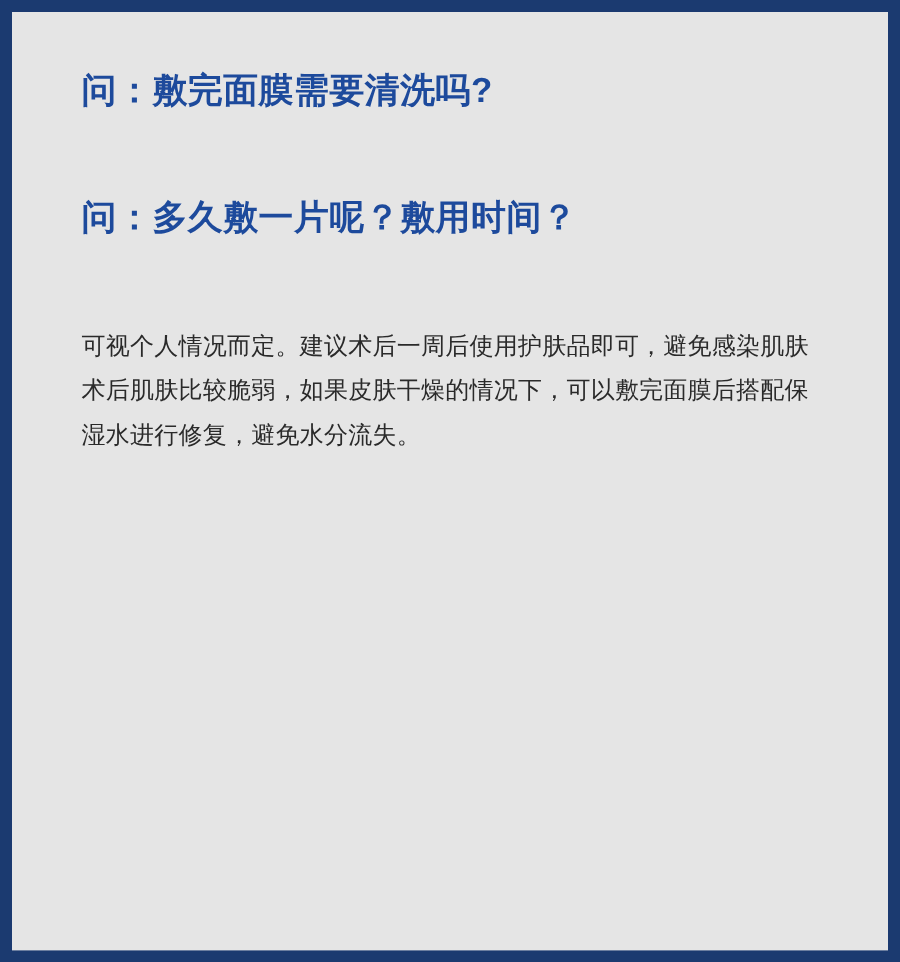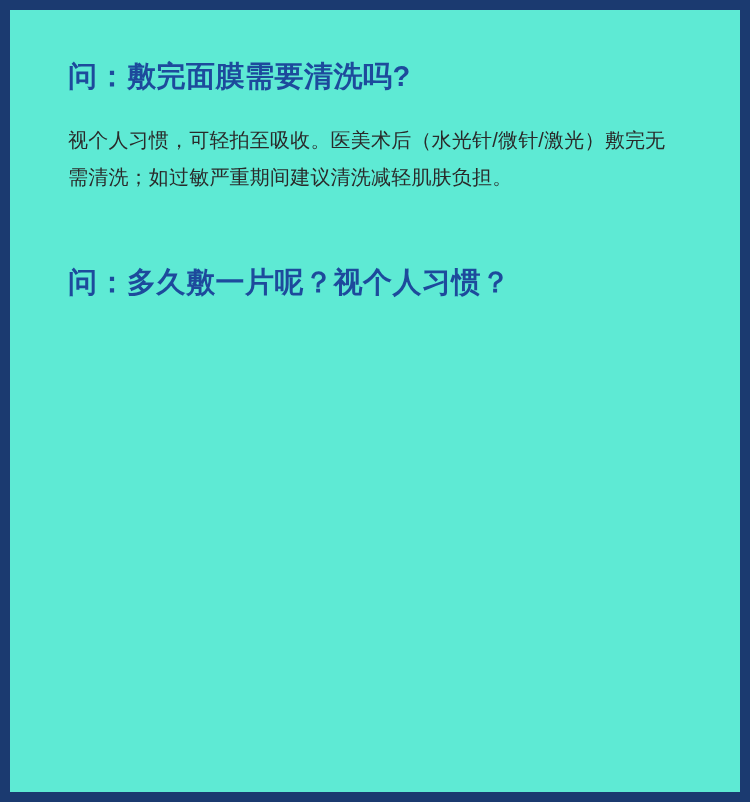--- a/index.html
+++ b/index.html
@@ -12,21 +12,21 @@
     background: #ffffff;
     font-family: "Liberation Sans", "DejaVu Sans", sans-serif;
     overflow: hidden;
   }
   .page {
     position: relative;
     width: 750px;
     height: 802px;
     box-sizing: border-box;
     border: 10px solid #1b3a70;
-    background: #5eead4;
+    background: #e5e5e5;
   }
   .inner {
     position: absolute;
     left: 0;
     top: 0;
     right: 0;
     bottom: 0;
     padding: 48px 58px 0 58px;
     box-sizing: border-box;
   }
@@ -56,28 +56,28 @@
   .spacer-2 { height: 16px; }
 </style>
 </head>
 <body>
 
 <div class="page">
   <div class="inner">
 
     <div class="qa-block">
       <h2 class="qa-question">问：敷完面膜需要清洗吗?</h2>
-      <p class="qa-answer">视个人习惯，可轻拍至吸收。医美术后（水光针/微针/激光）敷完无需清洗；如过敏严重期间建议清洗减轻肌肤负担。</p>
     </div>
 
     <div class="spacer-1"></div>
 
     <div class="qa-block">
-      <h2 class="qa-question">问：多久敷一片呢？视个人习惯？</h2>
+      <h2 class="qa-question">问：多久敷一片呢？敷用时间？</h2>
     </div>
 
     <div class="spacer-2"></div>
 
     <div class="qa-block">
+      <p class="qa-answer">可视个人情况而定。建议术后一周后使用护肤品即可，避免感染肌肤术后肌肤比较脆弱，如果皮肤干燥的情况下，可以敷完面膜后搭配保湿水进行修复，避免水分流失。</p>
     </div>
 
   </div>
 </div>
 
 </body></html>

